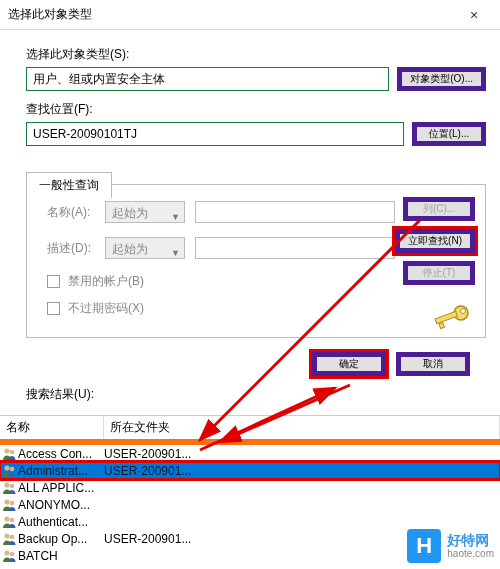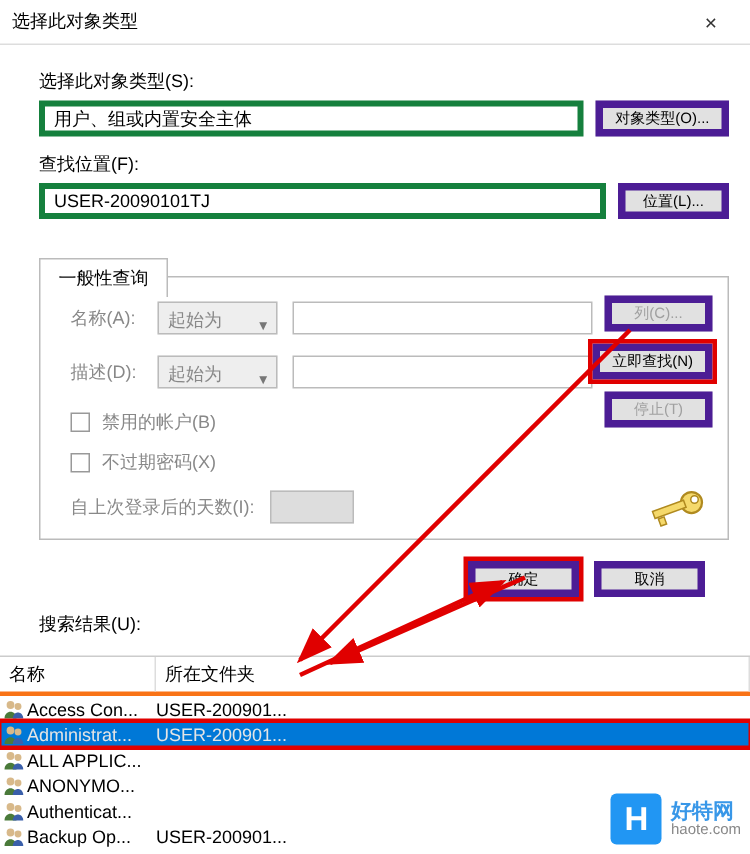--- a/index.html
+++ b/index.html
@@ -26,21 +26,21 @@
     font-size: 14px; color: #333;
     cursor: default;
   }
   .upper {
     padding: 10px 14px 6px 26px;
   }
   .fieldlabel { margin: 6px 0 4px 0; }
   .row { display: flex; align-items: center; gap: 8px; }
   .widefield {
     flex: 1;
-    border: 4px solid #15803d;
+    border: 1px solid #15803d;
     padding: 3px 6px;
     height: 24px;
     background: #fff;
     display: flex;
     align-items: center;
   }
   .btn {
     border: 5px solid #4c1d95;
     background: #e1e1e1;
     height: 24px;
@@ -138,21 +138,21 @@
     margin-bottom: 10px;
     margin-top: 4px;
   }
   .btn.primary { outline: 3px solid #e00000; outline-offset: 0; }
   .results {
     border-top: 1px solid #ccc;
     position: relative;
   }
   .res-head {
     display: flex;
-    border-bottom: 3px solid #f97316;
+    border-bottom: 6px solid #f97316;
     background: #fff;
   }
   .res-head .col {
     padding: 3px 6px;
     border-right: 1px solid #ddd;
   }
   .col-name { width: 104px; }
   .col-folder { flex: 1; }
   .res-body { }
   .res-row {
@@ -164,21 +164,21 @@
   .res-row .picon {
     width: 15px; height: 14px;
     margin-right: 1px;
     display: inline-flex;
     align-items: center; justify-content: center;
   }
   .res-row .nm { width: 86px; overflow: hidden; white-space: nowrap; }
   .res-row .fd { flex: 1; overflow: hidden; white-space: nowrap; }
   .res-row.selected {
     background: #0078d7;
-    color: #e5e5e5;
+    color: #0f172a;
     outline: 3px solid #e00000;
     outline-offset: -1px;
     position: relative;
     z-index: 5;
   }
   .watermark {
     position: absolute;
     right: 6px;
     bottom: 6px;
     display: flex;
@@ -257,24 +257,20 @@
 
       <div class="chkrow">
         <div class="chk"></div>
         <span>禁用的帐户(B)</span>
       </div>
       <div class="chkrow">
         <div class="chk"></div>
         <span>不过期密码(X)</span>
       </div>
 
-      <div class="dayrow">
-        <span>自上次登录后的天数(I):</span>
-        <div class="spin"></div>
-      </div>
 
       <div class="sidebuttons">
         <div class="btn small disabled">列(C)...</div>
         <div class="btn small redbox">立即查找(N)</div>
         <div class="btn small disabled">停止(T)</div>
       </div>
 
       <svg class="keyicon" viewBox="0 0 42 32">
         <circle cx="30" cy="12" r="7" fill="#f5d96b" stroke="#b08a1f" stroke-width="1.5"></circle>
         <circle cx="32" cy="10" r="2.5" fill="#fff" stroke="#b08a1f"></circle>

